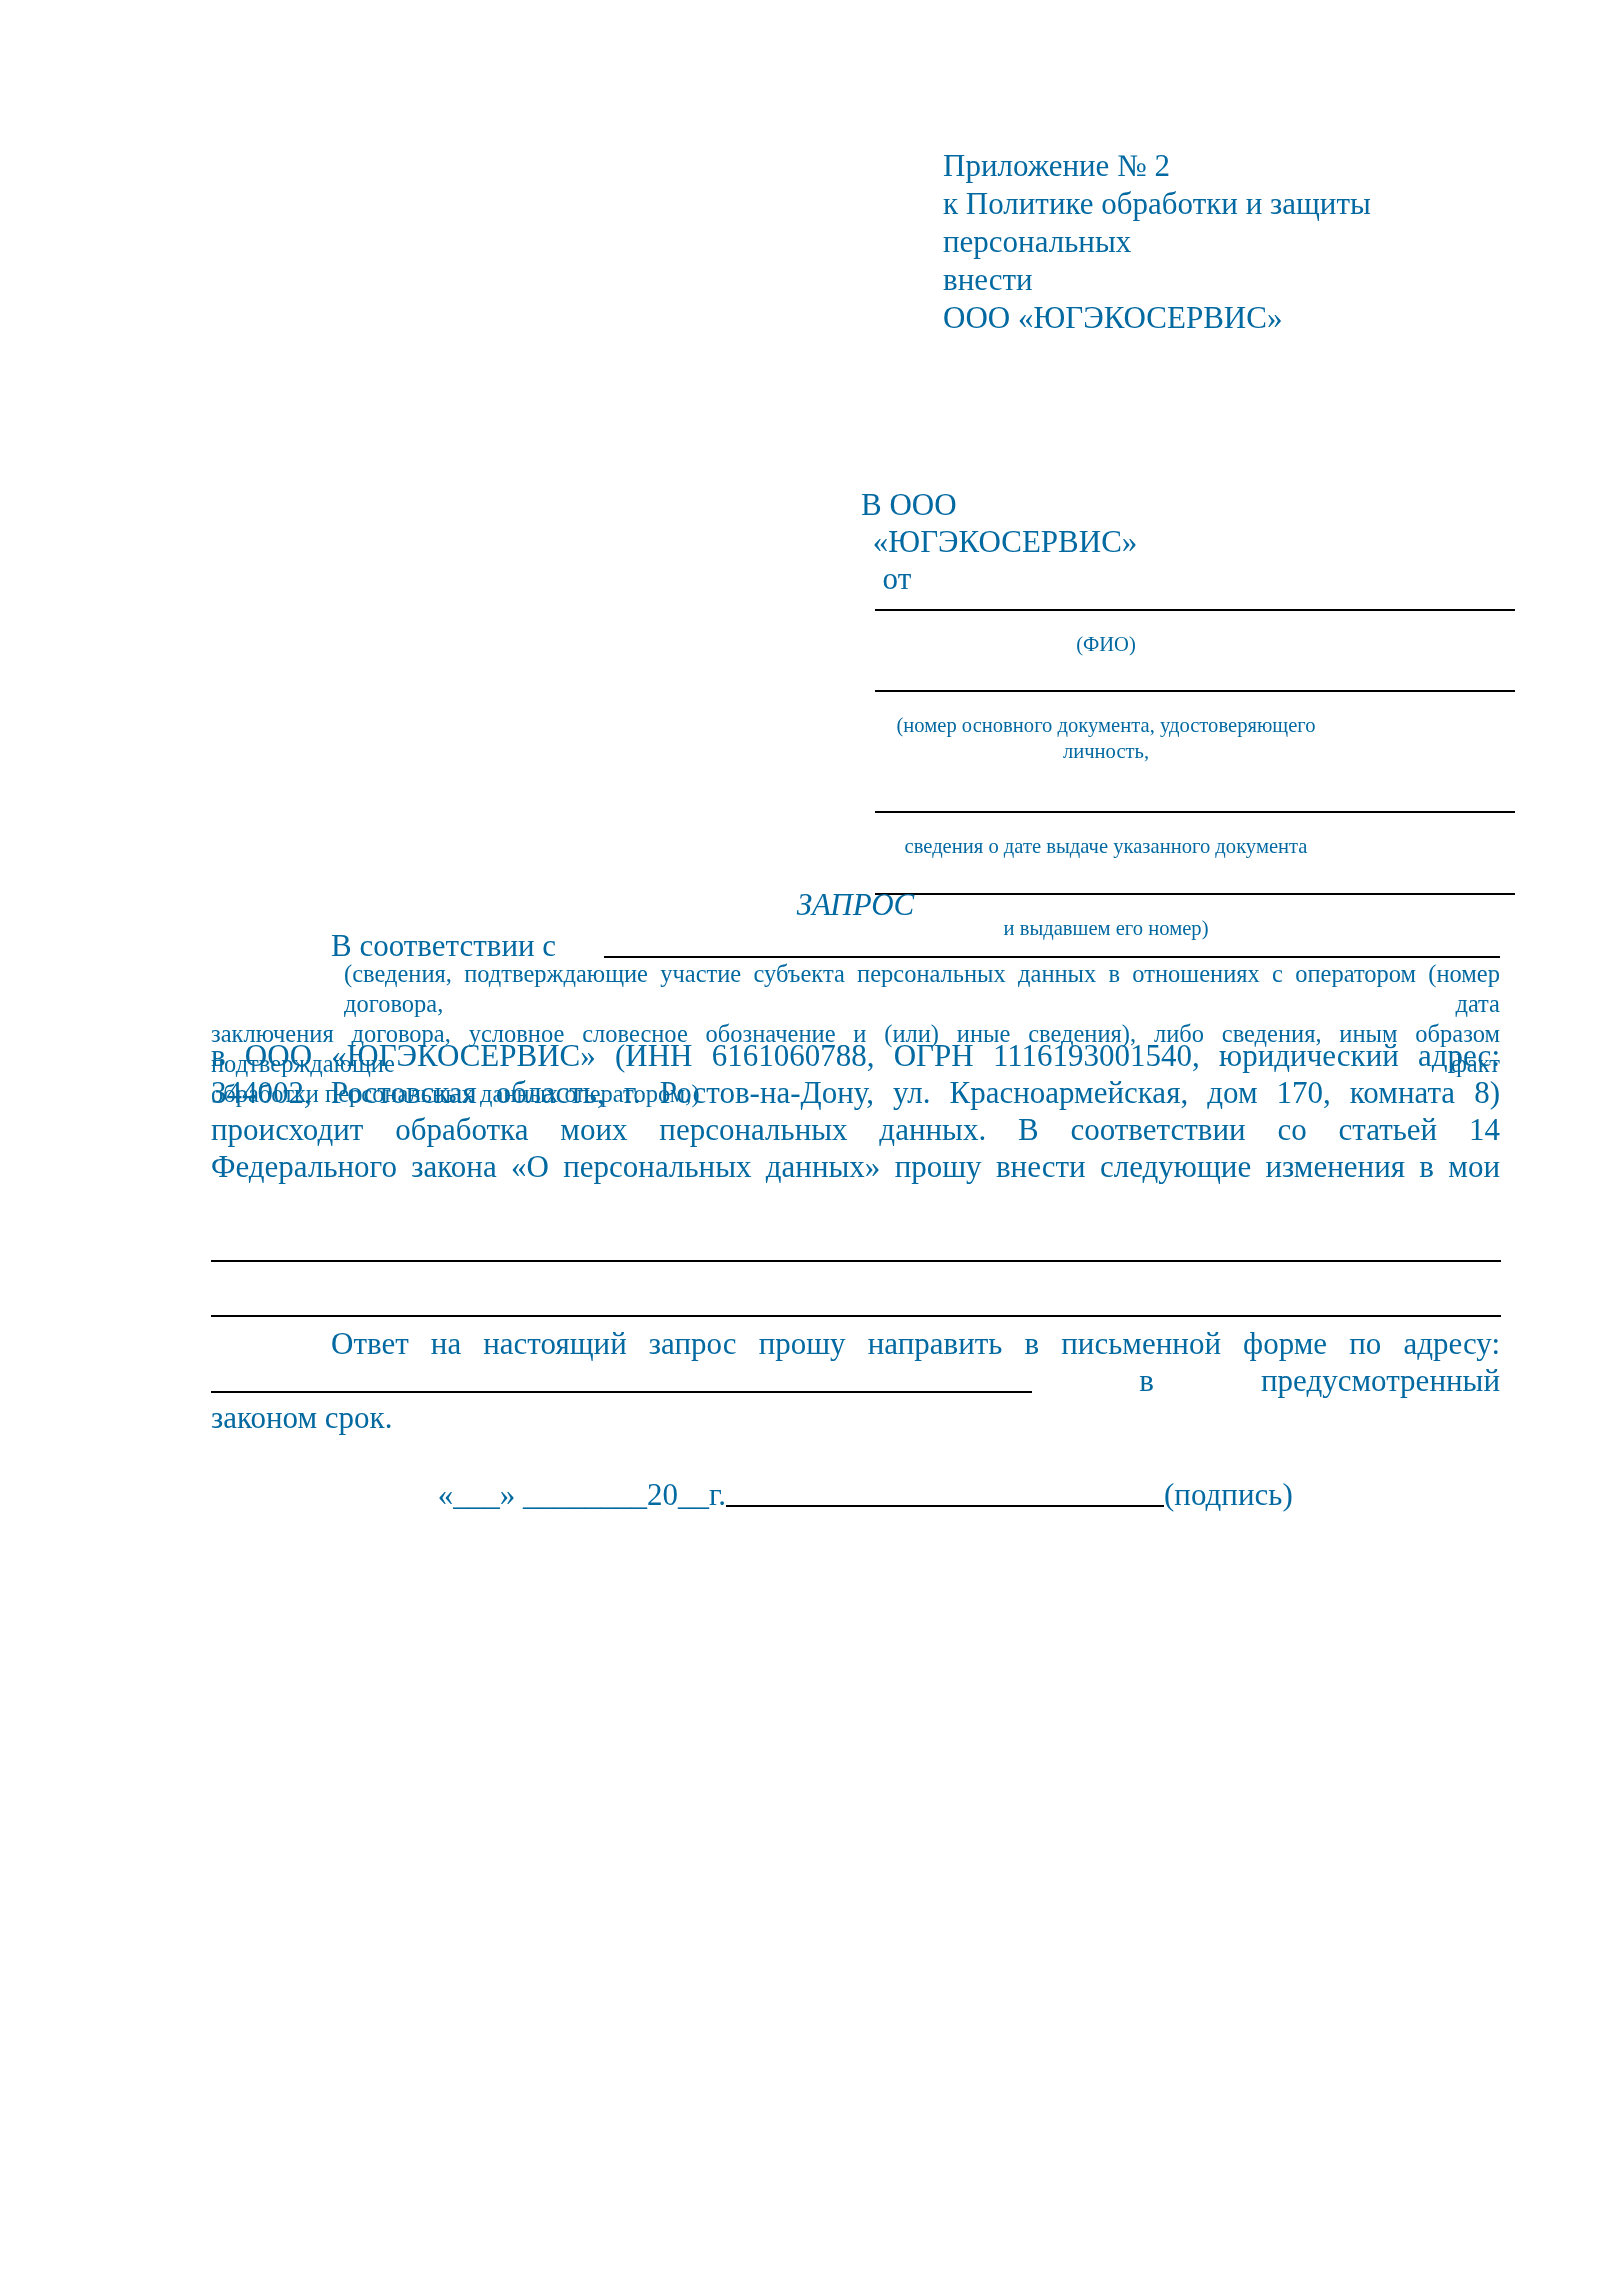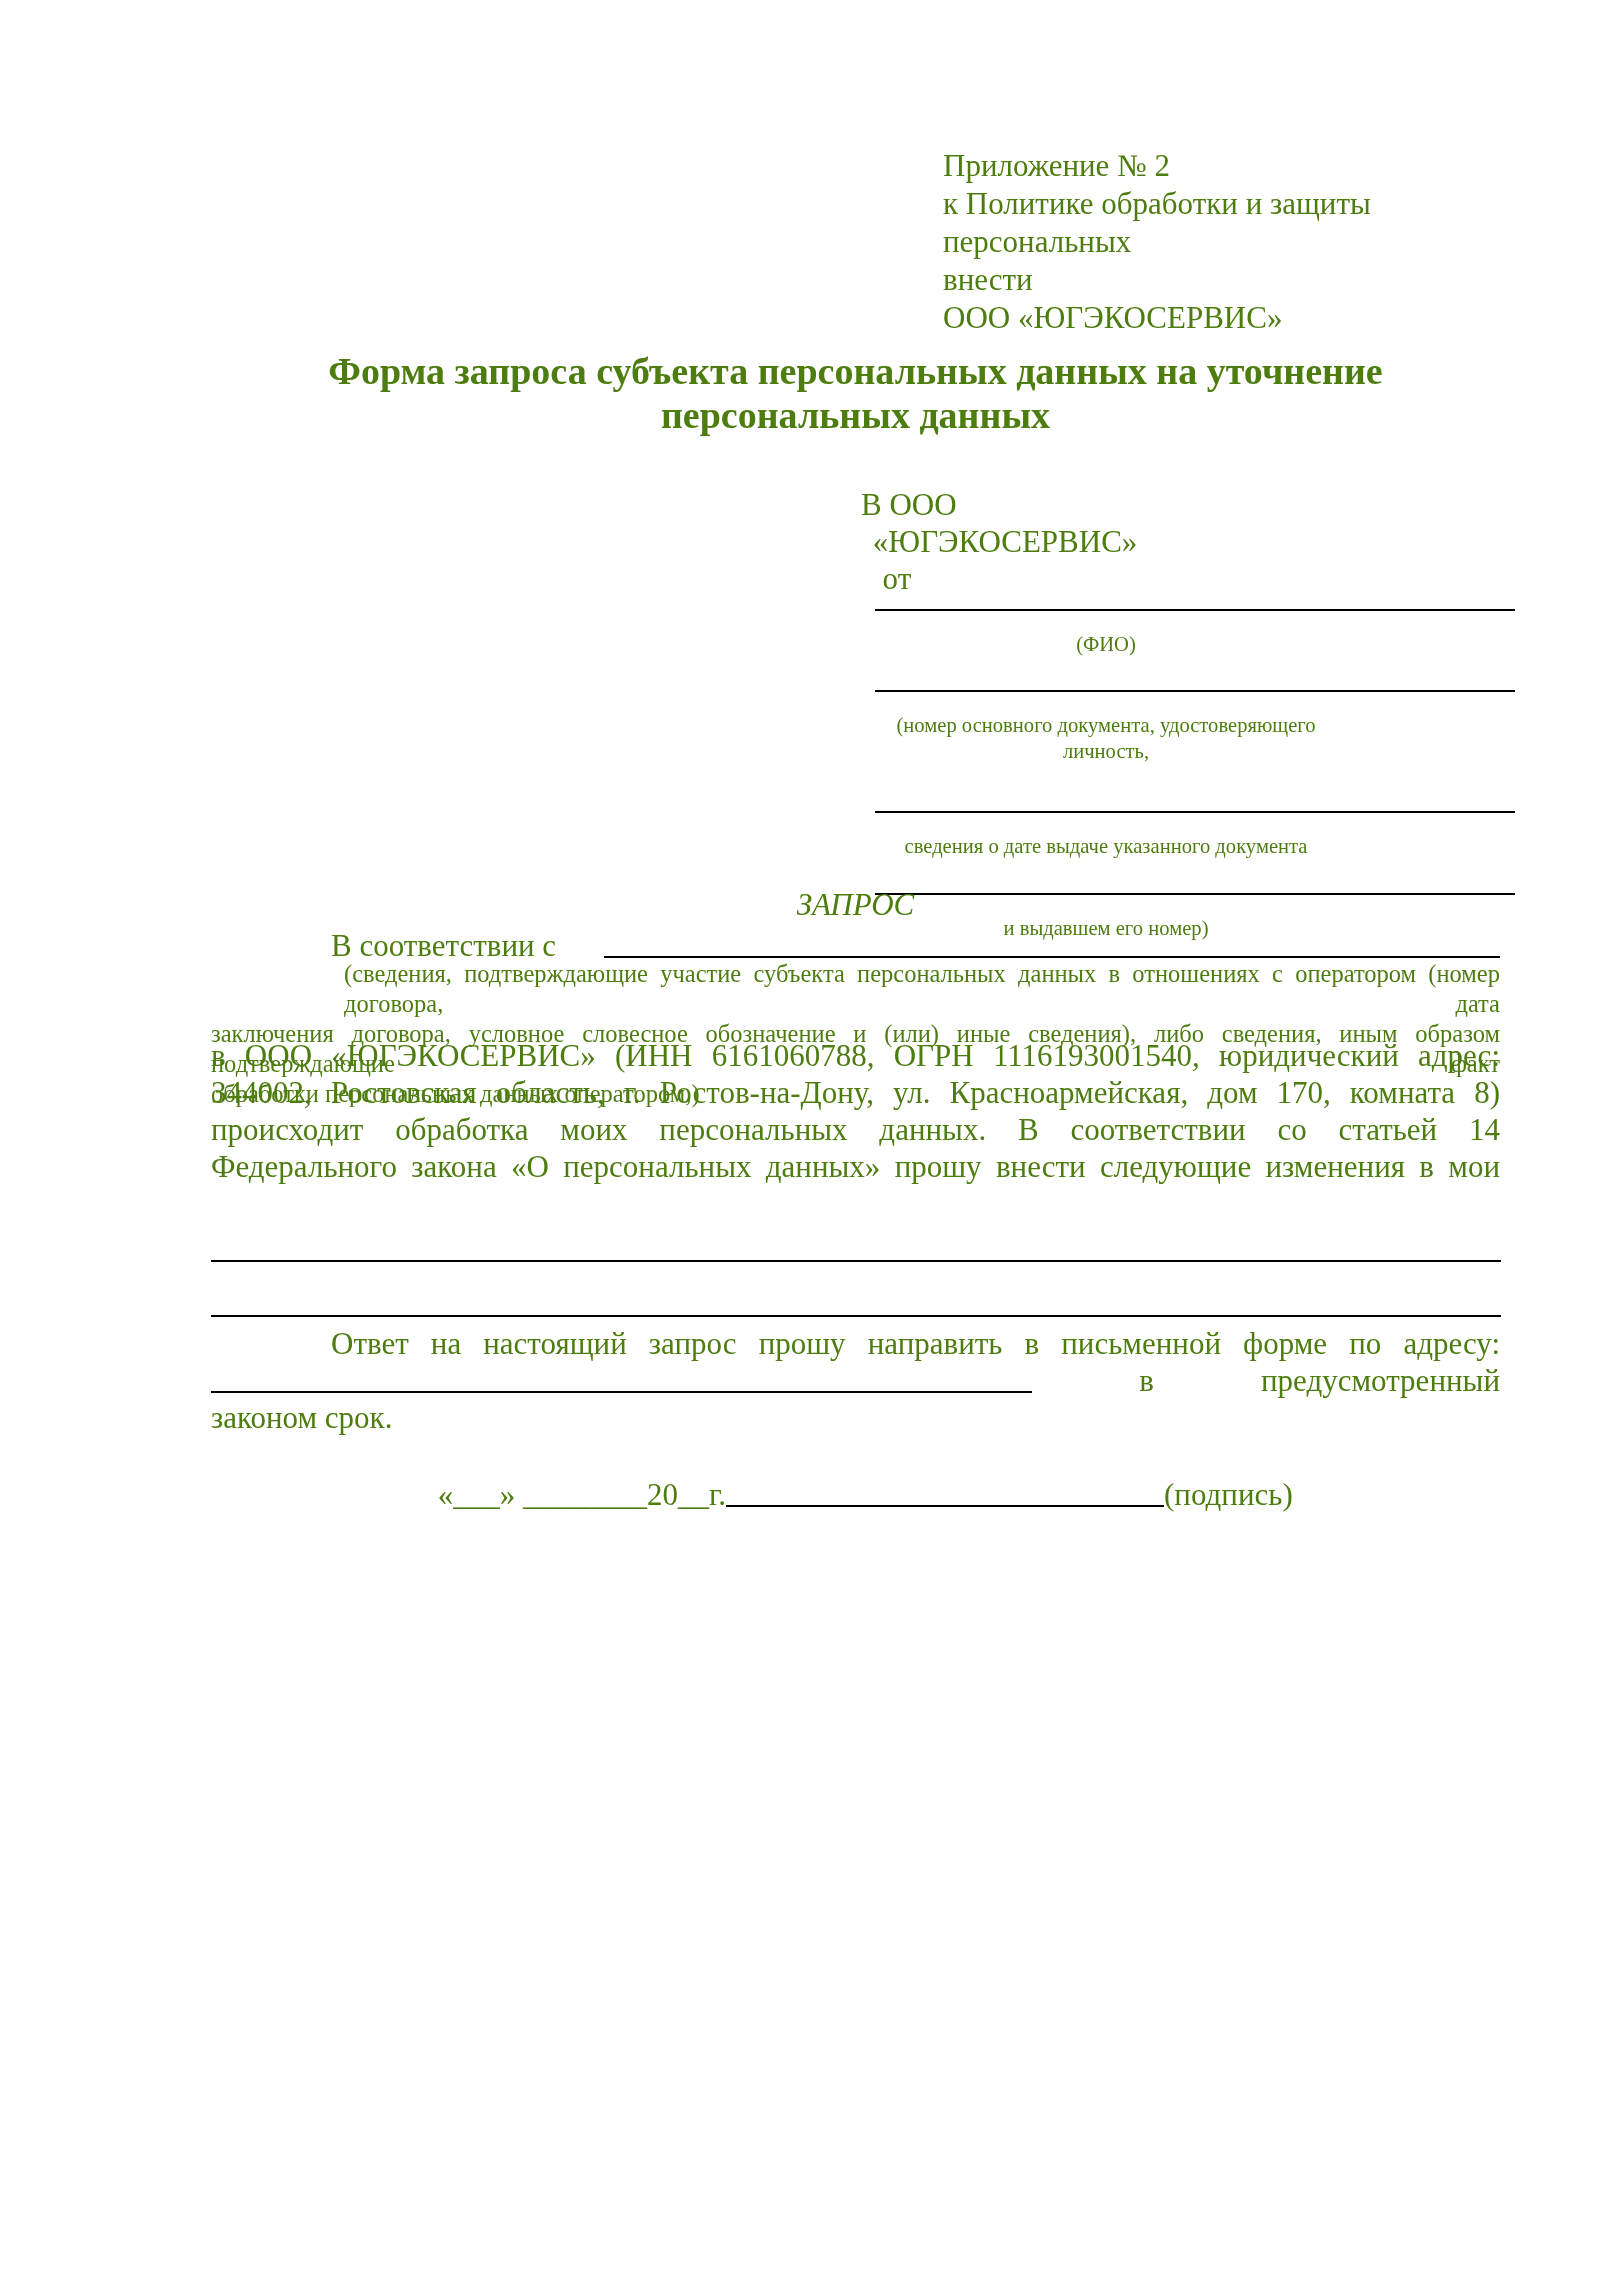--- a/index.html
+++ b/index.html
@@ -1,21 +1,21 @@
 <!DOCTYPE html>
 <html lang="ru"><head>
 <meta charset="utf-8">
 <style>
   html,body{margin:0;padding:0;background:#ffffff;}
   .page{
     position:relative;
     width:1621px;
     height:2173px;
     background:#ffffff;
-    color:#4d7c0f;
+    color:#0369a1;
     font-family:"Liberation Serif","DejaVu Serif",serif;
     overflow:hidden;
   }
   
   .header-block{
     position:absolute; left:943px; top:147px; width:608px;
     font-size:31px; line-height:38px;
   }
   
   .doc-title{
@@ -84,24 +84,20 @@
 
 <div class="page">
 
   <div class="header-block">
     <div>Приложение № 2</div>
     <div>к Политике обработки и защиты персональных</div>
     <div>внести</div>
     <div>ООО «ЮГЭКОСЕРВИС»</div>
   </div>
 
-  <div class="doc-title">
-    <div>Форма запроса субъекта персональных данных на уточнение</div>
-    <div>персональных данных</div>
-  </div>
 
   <div class="addressee">
     <div>В ООО</div>
     <div class="addr-l2">«ЮГЭКОСЕРВИС»</div>
     <div class="addr-l3">от</div>
 
     <div class="u-line mt12"></div>
     <div class="field-caption">(ФИО)</div>
 
     <div class="u-line mt34"></div>

